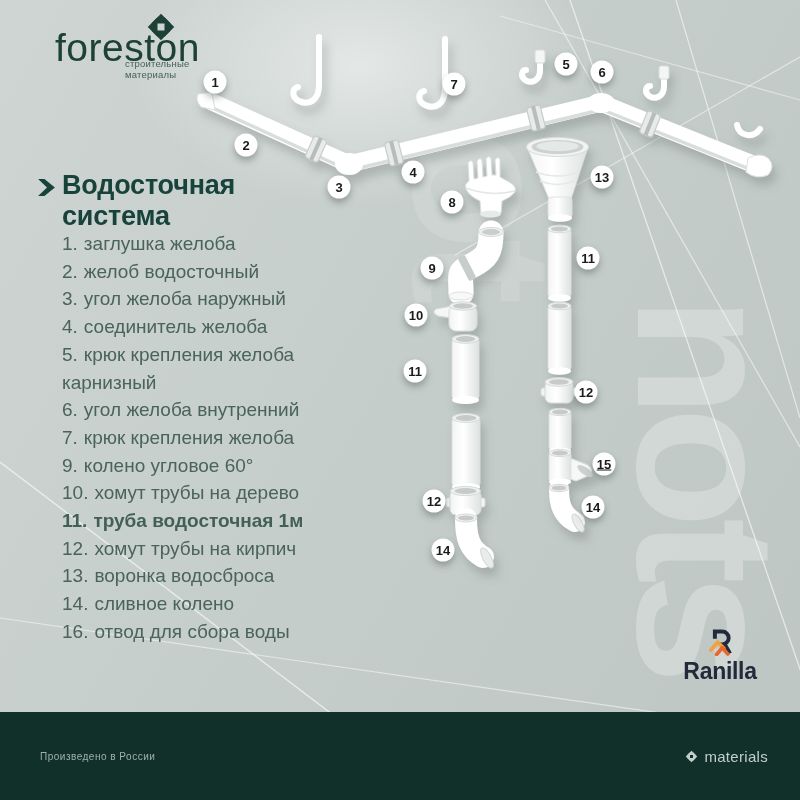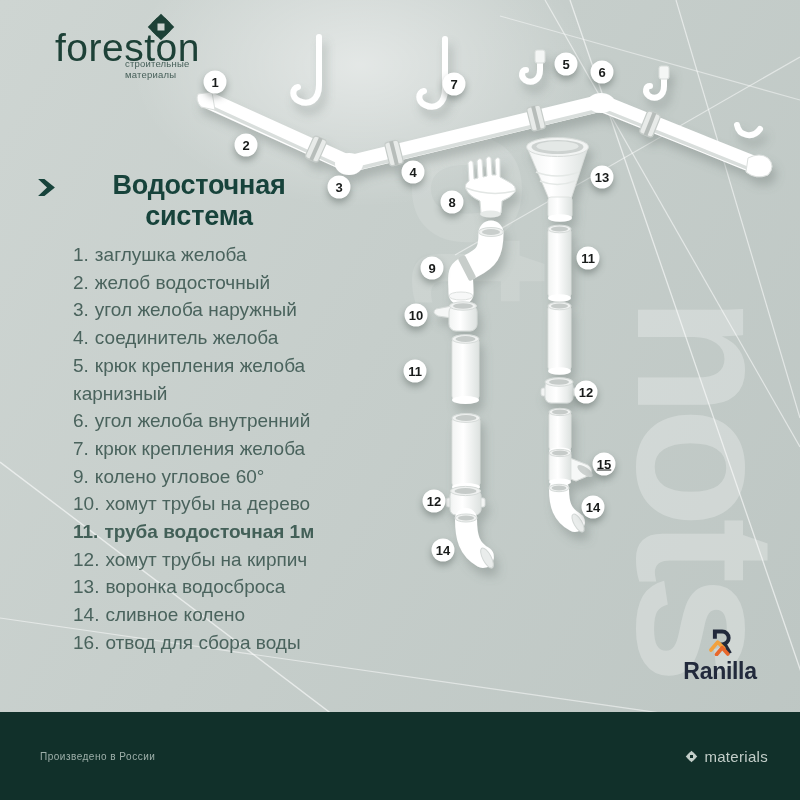--- a/index.html
+++ b/index.html
@@ -16,23 +16,23 @@
   .wm-right{left:600px;top:296px;width:220px;height:520px;font-size:198px;letter-spacing:-10px;color:rgba(255,255,255,.27);}
   .lines{position:absolute;left:0;top:0;}
   
   .header{position:absolute;left:38px;top:12px;width:220px;height:70px;}
   .logo-text{position:absolute;left:0;top:21px;font-size:39px;font-weight:500;letter-spacing:.5px;color:#1d4137;line-height:30px;margin-left:17px;}
   .logo-mark{position:absolute;left:108px;top:0;}
   .logo-sub{position:absolute;left:87px;top:46px;font-size:9.5px;line-height:11px;letter-spacing:.2px;color:#47605a;}
   
   .title{position:absolute;left:36px;top:170px;width:300px;}
   .title-arrow{position:absolute;left:0;top:7px;}
-  .title h1{margin:0 0 0 26px;font-size:27px;line-height:31px;font-weight:700;letter-spacing:-.2px;color:#17433b;text-align:center;}
-  
-  .parts{position:absolute;left:62px;top:230px;width:274px;margin:11px;padding:0;list-style:none;
+  .title h1{margin:0 0 0 26px;font-size:27px;line-height:31px;font-weight:700;letter-spacing:-.2px;color:#17433b;}
+  
+  .parts{position:absolute;left:62px;top:230px;width:274px;margin:0;padding:0;list-style:none;
     font-size:19px;line-height:27.7px;color:#4a635d;}
   .parts .pnum{margin-right:6px;}
   .parts li.bold{font-weight:700;color:#436058;}
   
   .diagram{position:absolute;left:0;top:0;pointer-events:none;}
   
   .marker{position:absolute;width:23px;height:23px;border-radius:50%;background:#ffffff;
     box-shadow:0 4px 7px rgba(66,78,73,.42);display:flex;align-items:center;justify-content:center;
     font-size:13px;font-weight:600;color:#191c1b;transform:translate(-50%,-50%);}
   

